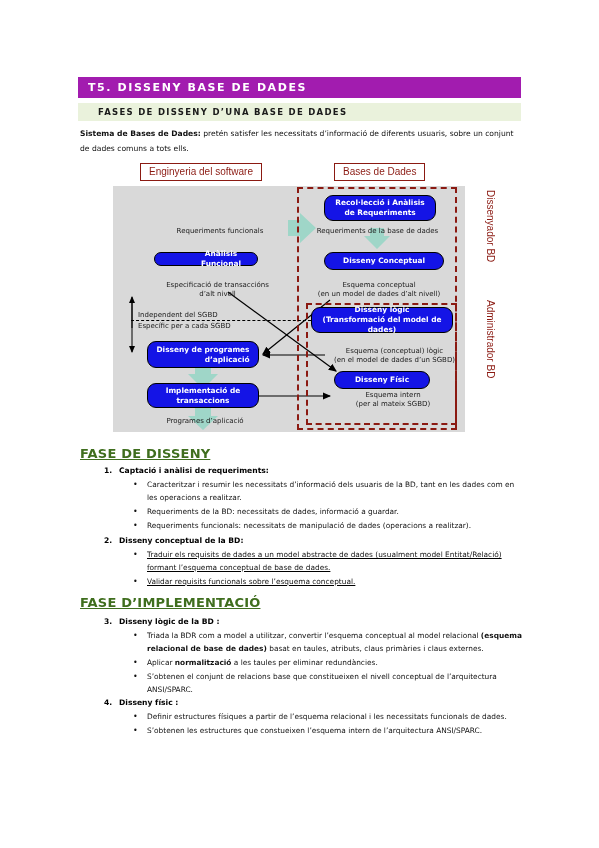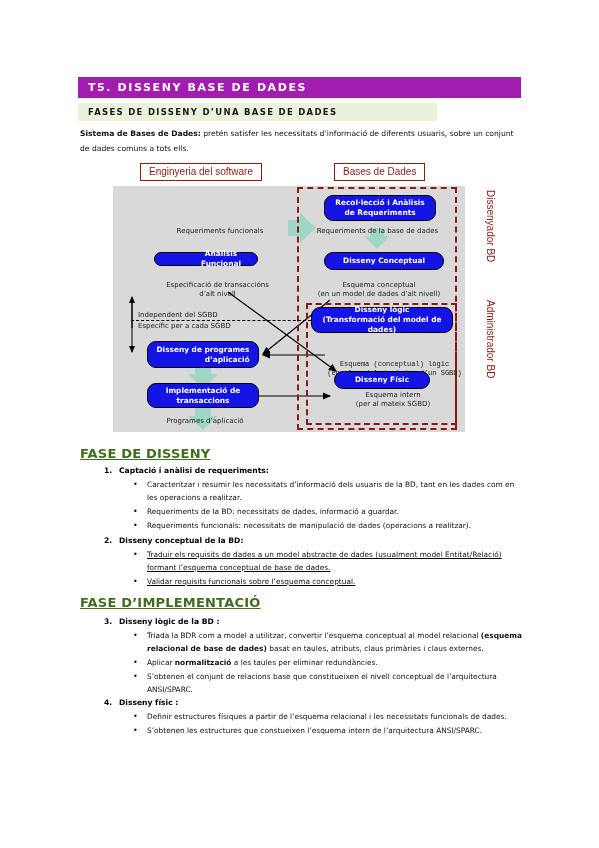--- a/index.html
+++ b/index.html
@@ -24,24 +24,24 @@
     display: flex; align-items: center;
     padding-left: 10px;
   }
   .title-bar .t {
     font-size: 11px; font-weight: bold; letter-spacing: 1.6px;
     color: #ffffff;
     font-family: "DejaVu Sans", sans-serif;
   }
   .sub-bar {
     position: absolute;
-    left: 78px; top: 103px; width: 359px; height: 18px;
+    left: 78px; top: 103px; width: 443px; height: 18px;
     background: #EAF2DC;
     display: flex; align-items: center;
-    padding-left: 10px;
+    padding-left: 20px;
   }
   .sub-bar .t {
     font-size: 8.5px; font-weight: bold; letter-spacing: 1.3px;
     color: #1a1a1a;
     font-family: "DejaVu Sans", sans-serif;
   }
 
   .intro {
     position: absolute;
     left: 80px; top: 127px; width: 441px;
@@ -234,21 +234,21 @@
   <div class="note" style="left:300px;top:281px;width:158px;">
     <div>Esquema conceptual</div>
     <div>(en un model de dades d’alt nivell)</div>
   </div>
   <div class="note" style="left:138px;top:311px;width:150px;text-align:left;">
     <div>Independent del SGBD</div>
   </div>
   <div class="note" style="left:138px;top:322px;width:150px;text-align:left;">
     <div>Específic per a cada SGBD</div>
   </div>
-  <div class="note" style="left:327px;top:360px;width:135px;font-family:Liberation Mono, monospace;">
+  <div class="note" style="left:327px;top:347px;width:135px;">
     <div>Esquema (conceptual) lògic</div>
     <div>(en el model de dades d’un SGBD)</div>
   </div>
   <div class="note" style="left:333px;top:391px;width:120px;">
     <div>Esquema intern</div>
     <div>(per al mateix SGBD)</div>
   </div>
   <div class="note" style="left:140px;top:417px;width:130px;">
     <div>Programes d’aplicació</div>
   </div>

